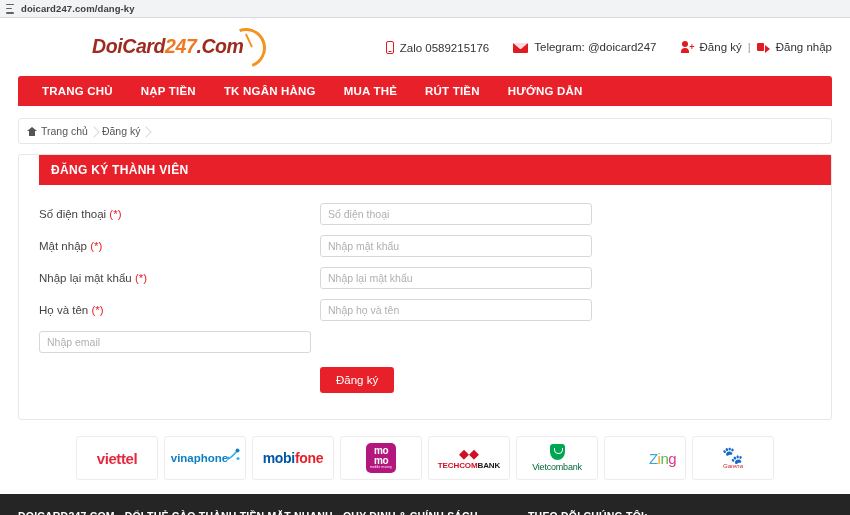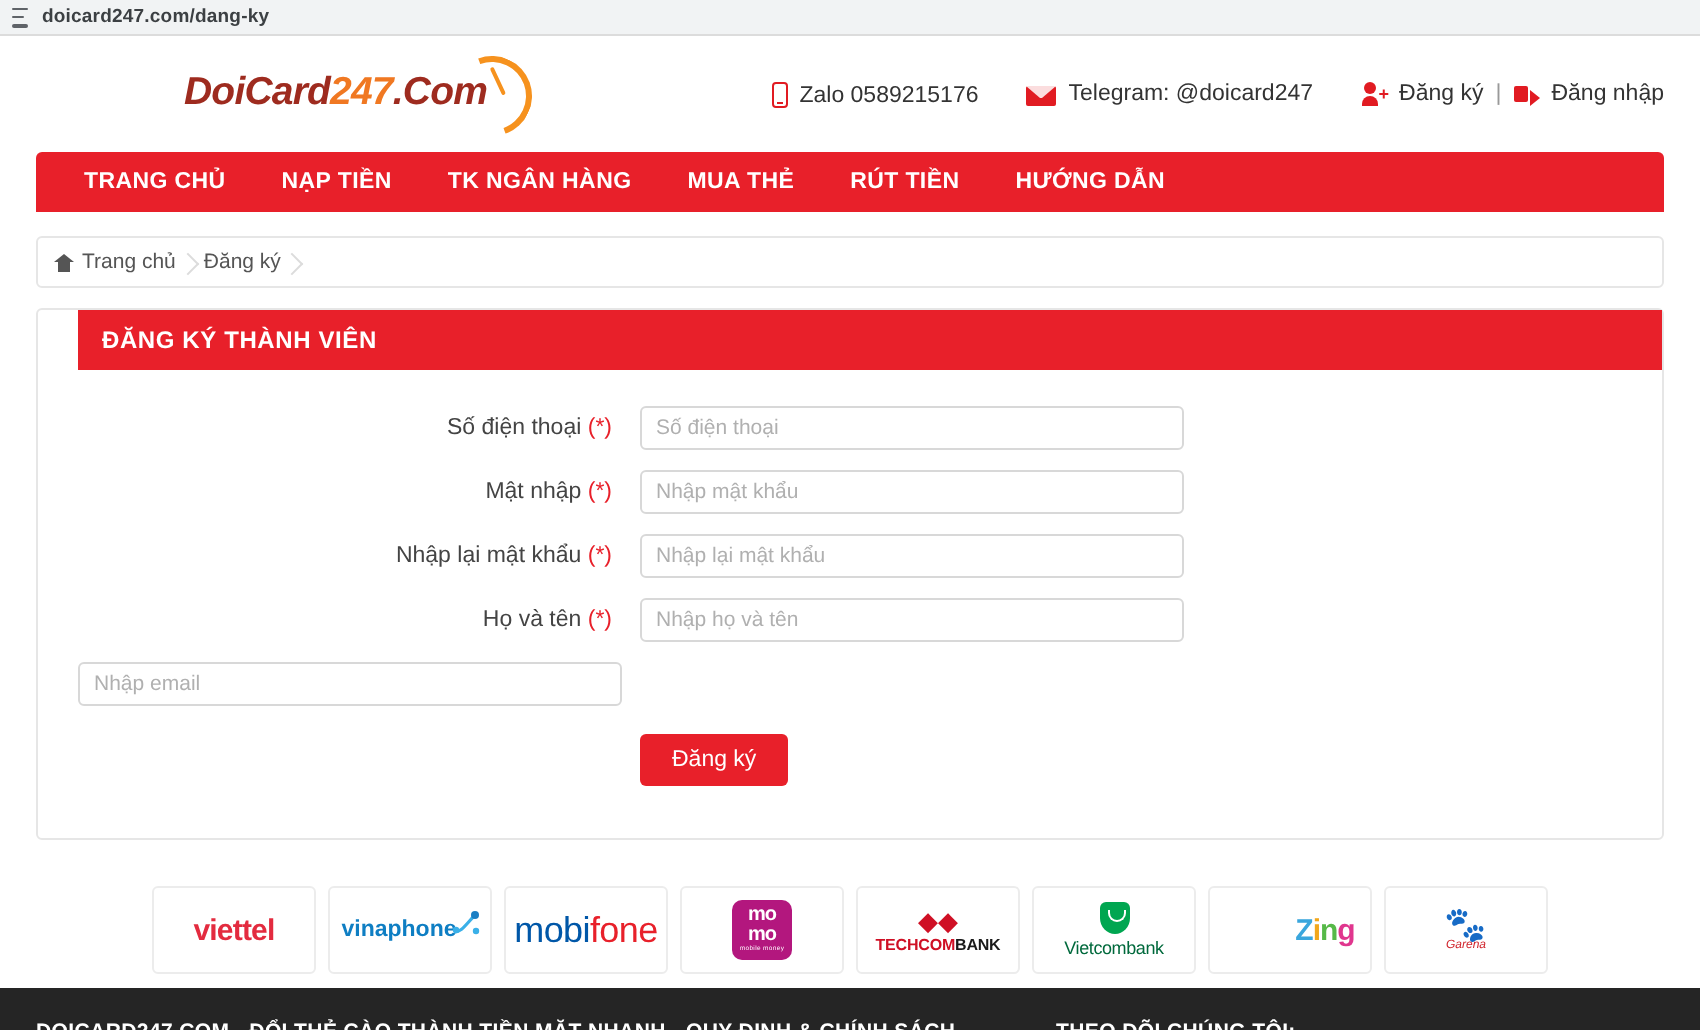--- a/index.html
+++ b/index.html
@@ -201,21 +201,21 @@
   }
   .card-body { padding: 18px 0 26px 0; }
 
   .form-row {
     display: flex;
     align-items: center;
     margin-bottom: 10px;
   }
   .form-label {
     width: 281px;
-    text-align: right;
+    text-align: left;
     padding-right: 14px;
     font-size: 11.5px;
     color: #444;
     white-space: nowrap;
   }
   .req { color: #e8202a; }
   .form-input {
     width: 272px;
     height: 22px;
     border: 1px solid #d8d8d8;
@@ -241,40 +241,39 @@
     padding: 7px 16px;
     cursor: pointer;
   }
 
   
   .partners {
     margin-top: 16px;
     background: #fff;
     height: 58px;
     display: flex;
-    align-items: center;
     justify-content: center;
     gap: 6px;
     padding: 0 16px;
   }
   .partner {
     width: 82px; height: 44px;
     border: 1px solid #ececec;
     border-radius: 3px;
     background: #fff;
     display: flex; flex-direction: column;
     align-items: center; justify-content: center;
     overflow: hidden;
   }
   .p-viettel { color:#e32b3f; font-size:15px; font-weight:bold; letter-spacing:-.4px; }
   .p-vina { color:#0e7ec3; font-size:11.5px; font-weight:bold; position:relative; padding-right:11px;}
   .p-vina .swoosh{
     position:absolute; right:-1px; top:-4px; width:14px; height:14px;
   }
-  .p-mobi { font-size:18px; font-weight:normal; letter-spacing:-.3px; }
+  .p-mobi { font-size:14px; font-weight:bold; letter-spacing:-.3px; }
   .p-mobi .b1{ color:#0057a8; } .p-mobi .b2{ color:#e8202a; }
   .p-momo {
     width:30px; height:30px; background:#b3177e; border-radius:5px;
     display:flex; flex-direction:column; align-items:center; justify-content:center;
     color:#fff; line-height:.95;
   }
   .p-momo b { font-size:10px; letter-spacing:-.5px; }
   .p-momo span { font-size:3.2px; letter-spacing:.2px; margin-top:1px; }
   .p-tcb-mark{ color:#cf1025; font-size:13px; line-height:1; margin-bottom:1px;}
   .p-tcb-text{ font-size:8px; font-weight:bold; letter-spacing:-.1px; }
@@ -282,21 +281,21 @@
   .p-vcb-mark{
     width:15px; height:16px; background:#00a651; margin-bottom:2px;
     border-radius:3px 3px 50% 50%; position:relative;
   }
   .p-vcb-mark::after{
     content:""; position:absolute; left:4px; top:4px;
     width:7px; height:5px; border:1.4px solid #fff; border-top:none;
     border-radius: 0 0 6px 6px;
   }
   .p-vcb-text{ color:#00693c; font-size:9px; font-weight:normal; letter-spacing:-.2px;}
-  .p-zing { font-size:15px; font-weight:bold; letter-spacing:-.5px;margin-left:35px; }
+  .p-zing { font-size:15px; font-weight:normal; letter-spacing:-.5px;margin-left:35px; }
   .p-zing .z1{color:#3aa6dd;} .p-zing .z2{color:#f2a71b;}
   .p-zing .z3{color:#56b948;} .p-zing .z4{color:#e0368e;}
   .p-garena-mark{
     color:#d0232b; font-size:17px; line-height:1; margin-bottom:-1px;
   }
   .p-garena-text{ color:#d0232b; font-size:6px; font-style:italic; }
 
   
   .footer {
     background: #252525;

